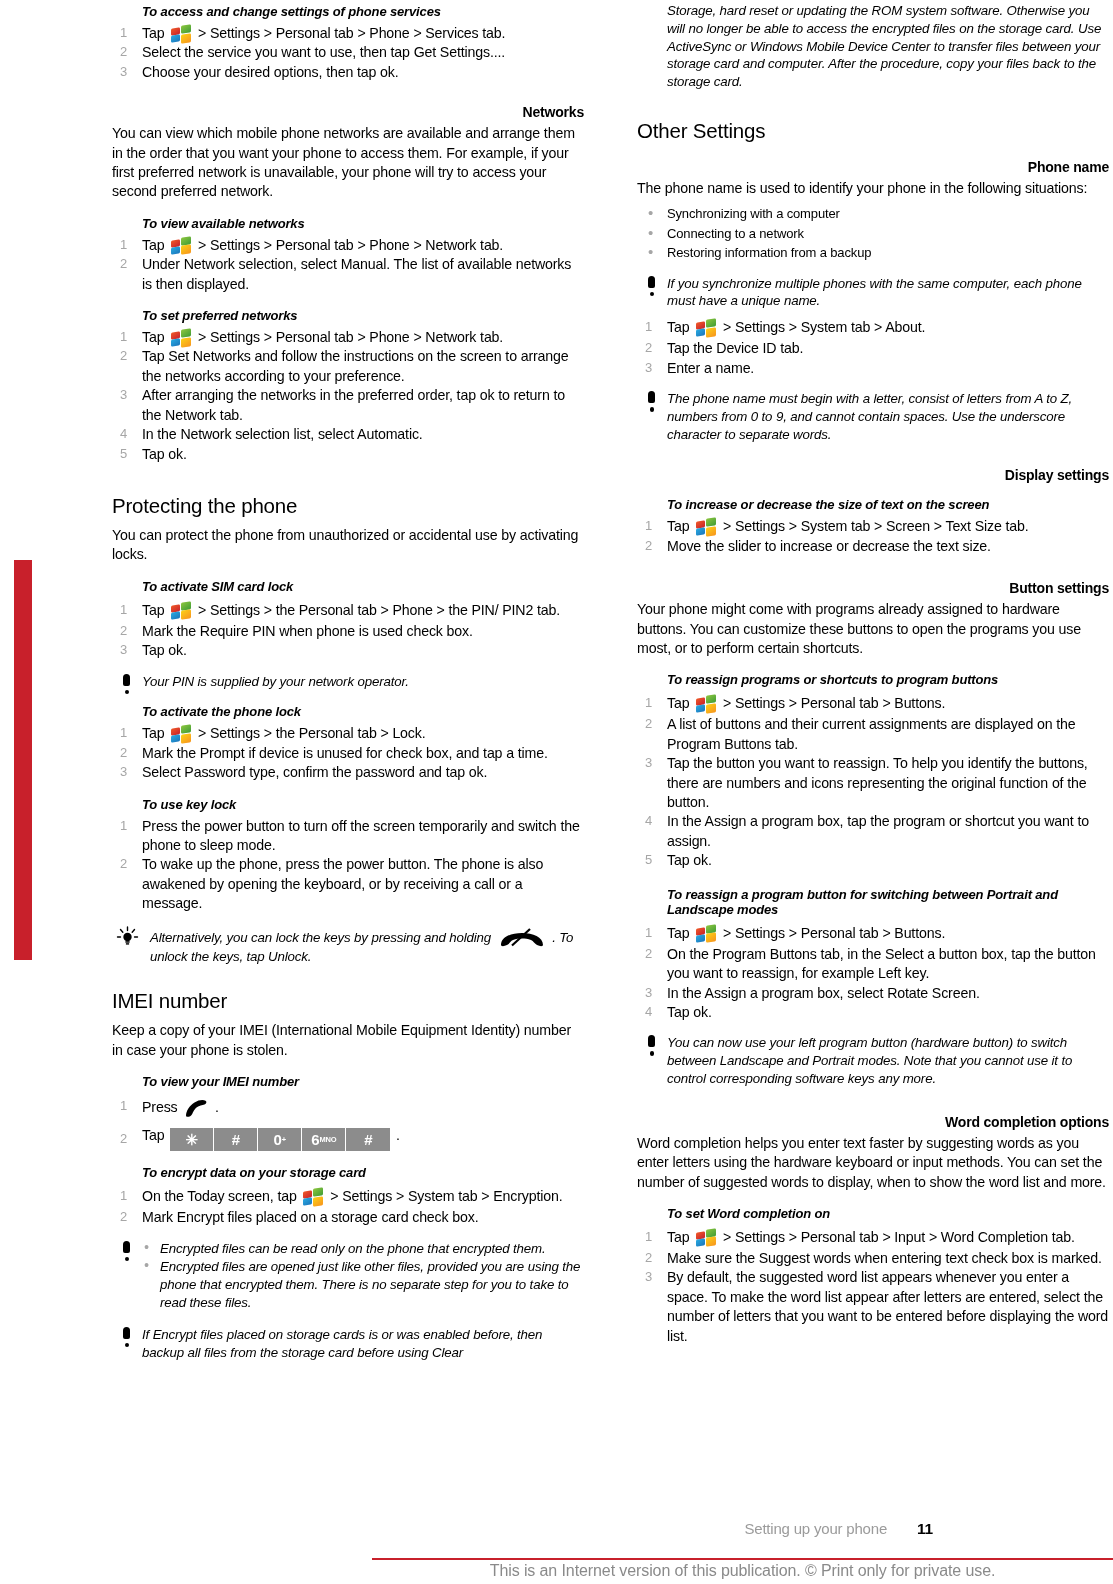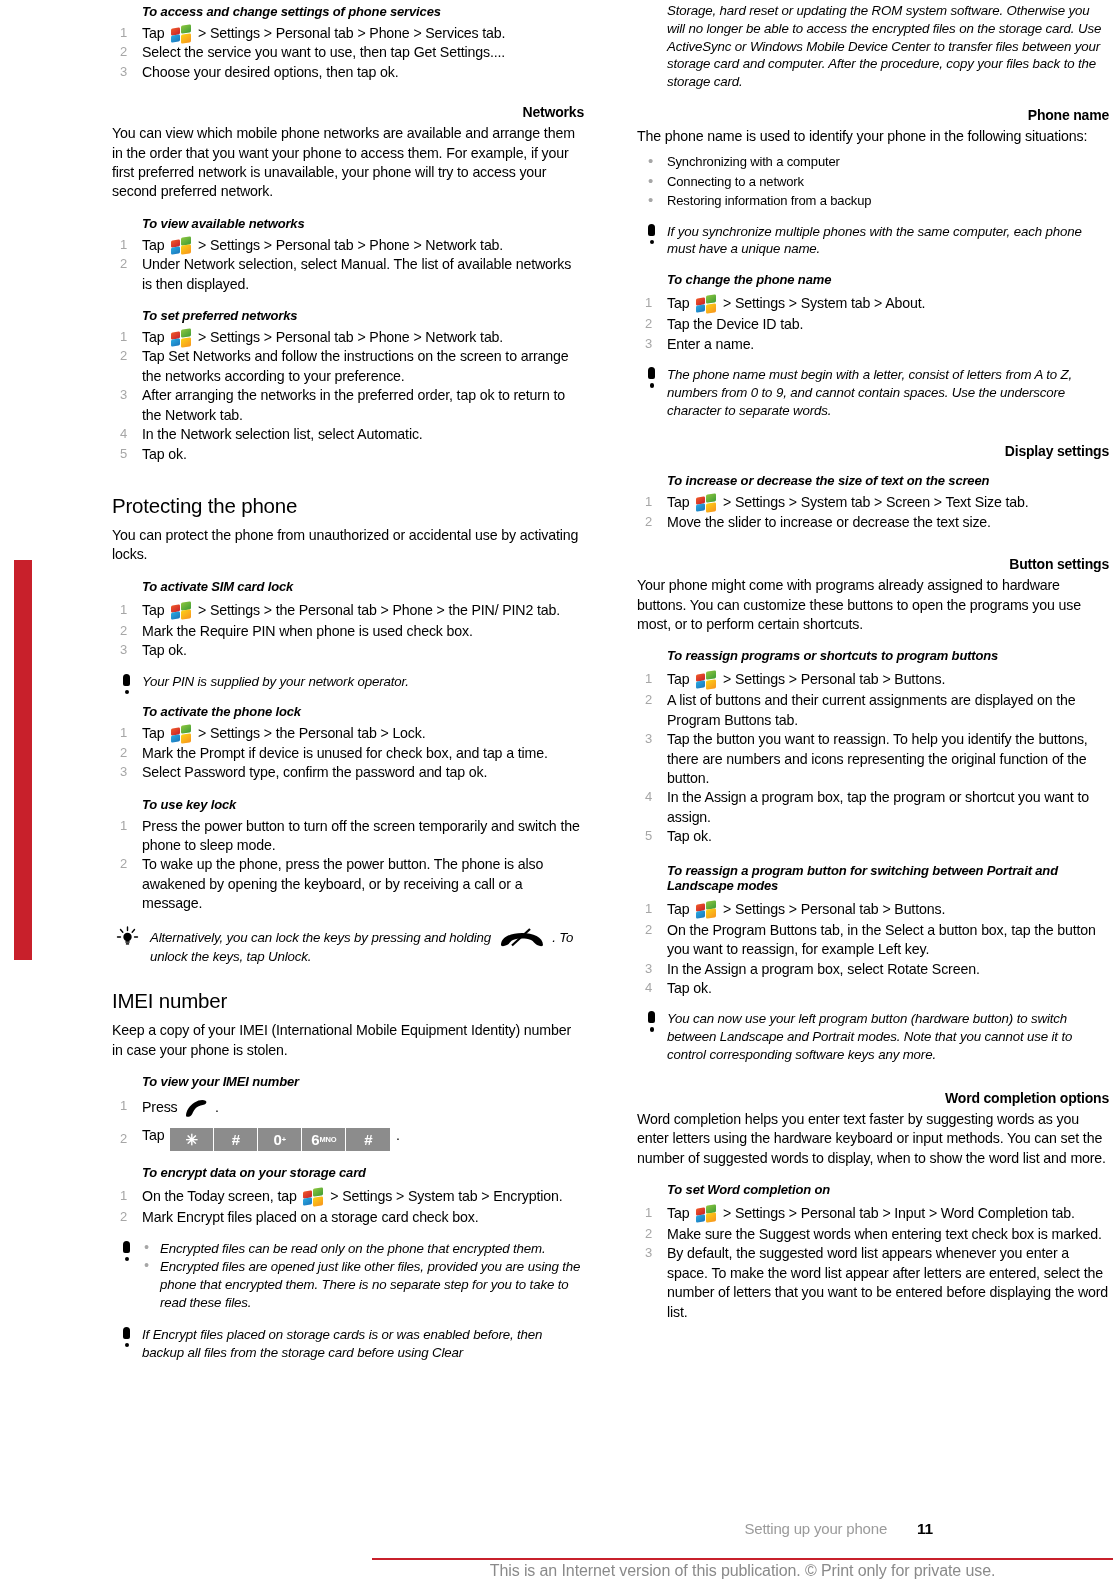--- a/index.html
+++ b/index.html
@@ -493,38 +493,38 @@
     </div>
 
   </div>
 
   <div class="col col-right">
 
     <div class="callout" style="margin-top:2px;padding-left:30px;">
       <span>Storage, hard reset or updating the ROM system software. Otherwise you will no longer be able to access the encrypted files on the storage card. Use ActiveSync or Windows Mobile Device Center to transfer files between your storage card and computer. After the procedure, copy your files back to the storage card.</span>
     </div>
 
+    <div class="h1" style="margin-top:28px;">Other Settings</div>
 
     <div class="h2" style="margin-top:16px;">Phone name</div>
     <p class="body">The phone name is used to identify your phone in the following situations:</p>
     <ul class="bullets">
       <li>Synchronizing with a computer</li>
       <li>Connecting to a network</li>
       <li>Restoring information from a backup</li>
     </ul>
 
     <div class="callout">
       <span class="ico note-ico">
           <i class="bang-stem"></i>
           <i class="bang-dot"></i>
         </span>
       <span>If you synchronize multiple phones with the same computer, each phone must have a unique name.</span>
     </div>
 
-    <div class="h3">To change the phone name</div>
     <ol class="steps">
       <li class="tall">
         <span class="num">1</span>
         <span>Tap</span>
         <span class="win-flag"><i class="p-r"></i><i class="p-g"></i><i class="p-b"></i><i class="p-y"></i></span>
         <span>&gt; Settings &gt; System tab &gt; About.</span>
       </li>
       <li>
         <span class="num">2</span>
         <span>Tap the Device ID tab.</span>

